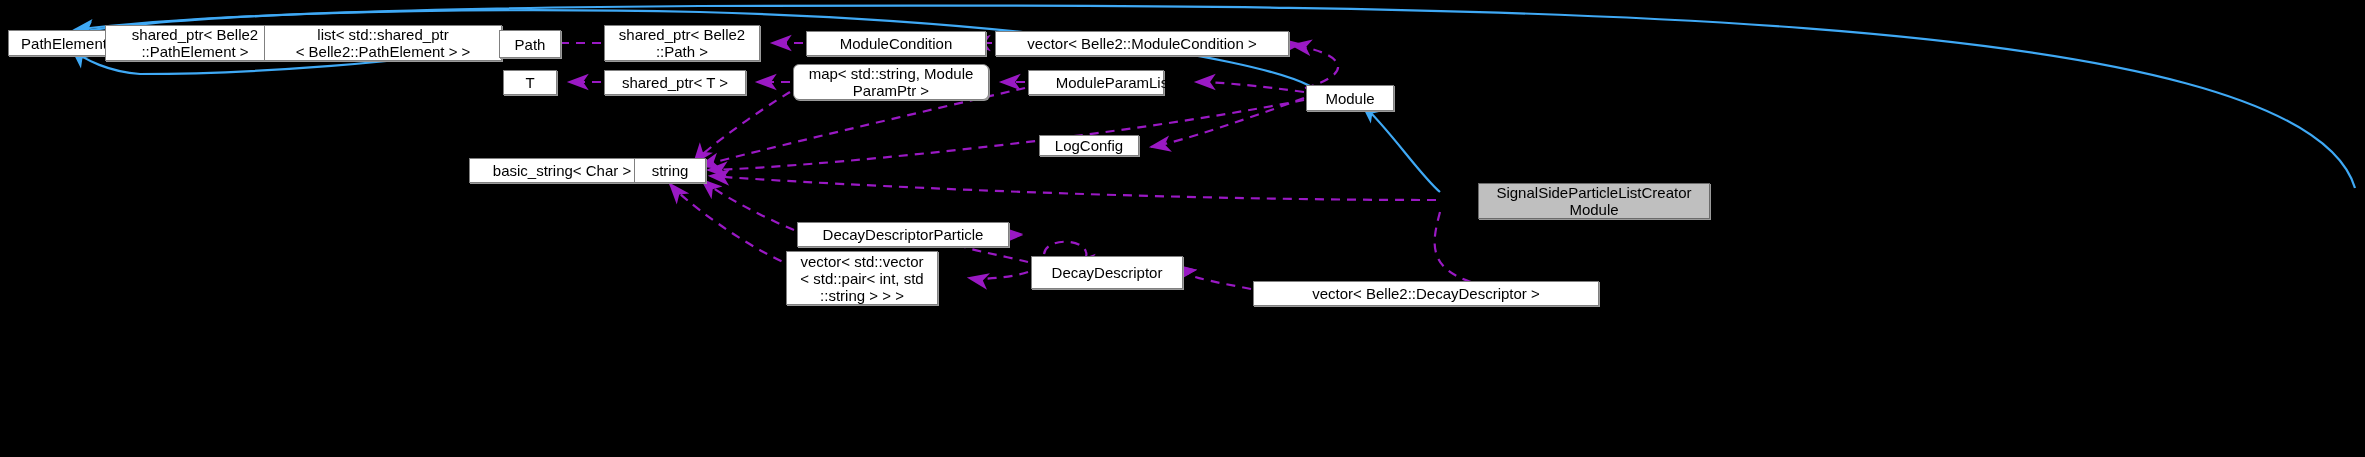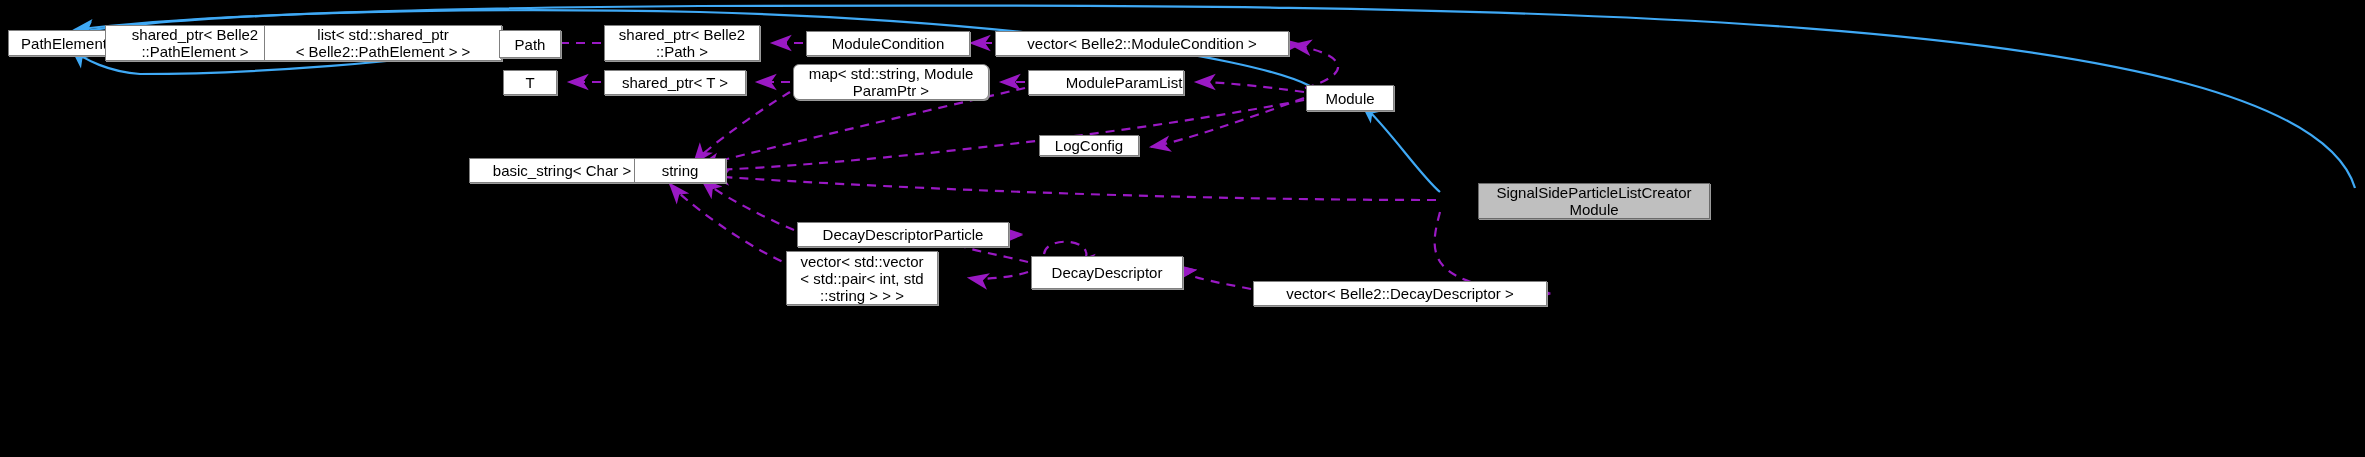--- a/index.html
+++ b/index.html
@@ -121,33 +121,33 @@
 
   <div id="nodes">
       <div class="node" style="left: 8px; top: 30px; width: 112px; height: 26px;">PathElement</div>
       <div class="node" style="left: 105px; top: 25px; width: 180px; height: 36px;">shared_ptr&lt; Belle2
 ::PathElement &gt;</div>
       <div class="node" style="left: 264px; top: 25px; width: 238px; height: 36px;">list&lt; std::shared_ptr
 &lt; Belle2::PathElement &gt; &gt;</div>
       <div class="node" style="left: 499px; top: 30px; width: 62px; height: 28px;">Path</div>
       <div class="node" style="left: 604px; top: 25px; width: 156px; height: 36px;">shared_ptr&lt; Belle2
 ::Path &gt;</div>
-      <div class="node" style="left: 806px; top: 31px; width: 164px; height: 25px;">ModuleCondition</div>
+      <div class="node" style="left: 806px; top: 31px; width: 180px; height: 25px;">ModuleCondition</div>
       <div class="node" style="left: 995px; top: 31px; width: 294px; height: 25px;">vector&lt; Belle2::ModuleCondition &gt;</div>
       <div class="node" style="left: 503px; top: 70px; width: 54px; height: 25px;">T</div>
       <div class="node" style="left: 604px; top: 70px; width: 142px; height: 25px;">shared_ptr&lt; T &gt;</div>
       <div class="node" style="left: 793px; top: 64px; width: 196px; height: 36px; border-radius: 6px;">map&lt; std::string, Module
 ParamPtr &gt;</div>
-      <div class="node" style="left: 1028px; top: 70px; width: 156px; height: 25px; padding-left: 36px;">ModuleParamList</div>
+      <div class="node" style="left: 1028px; top: 70px; width: 136px; height: 25px; padding-left: 36px;">ModuleParamList</div>
       <div class="node" style="left: 1039px; top: 135px; width: 100px; height: 21px;">LogConfig</div>
       <div class="node" style="left: 1306px; top: 85px; width: 88px; height: 26px;">Module</div>
       <div class="node" style="left: 469px; top: 158px; width: 186px; height: 25px;">basic_string&lt; Char &gt;</div>
-      <div class="node" style="left: 634px; top: 158px; width: 92px; height: 25px;">string</div>
+      <div class="node" style="left: 634px; top: 158px; width: 72px; height: 25px;">string</div>
       <div class="node current" style="left: 1438px; top: 183px; width: 232px; height: 36px; margin-left: 40px;">SignalSideParticleListCreator
 Module</div>
       <div class="node" style="left: 797px; top: 222px; width: 212px; height: 25px;">DecayDescriptorParticle</div>
       <div class="node" style="left: 1031px; top: 256px; width: 152px; height: 33px;">DecayDescriptor</div>
       <div class="node" style="left: 786px; top: 251px; width: 152px; height: 54px;">vector&lt; std::vector
 &lt; std::pair&lt; int, std
 ::string &gt; &gt; &gt;</div>
-      <div class="node" style="left: 1253px; top: 281px; width: 294px; height: 25px;">vector&lt; Belle2::DecayDescriptor &gt;</div>
+      <div class="node" style="left: 1253px; top: 281px; width: 346px; height: 25px;">vector&lt; Belle2::DecayDescriptor &gt;</div>
     </div>
 </div>
 
 </body></html>

